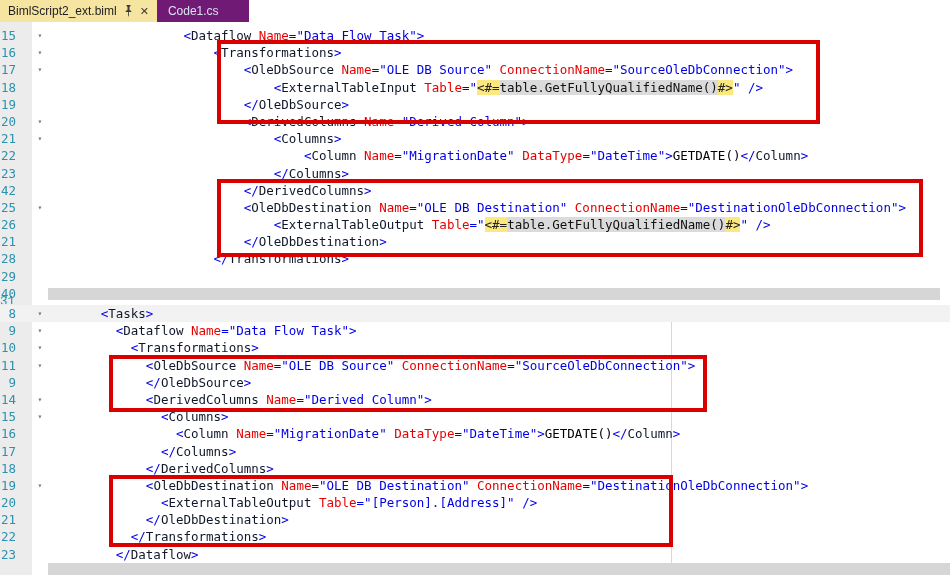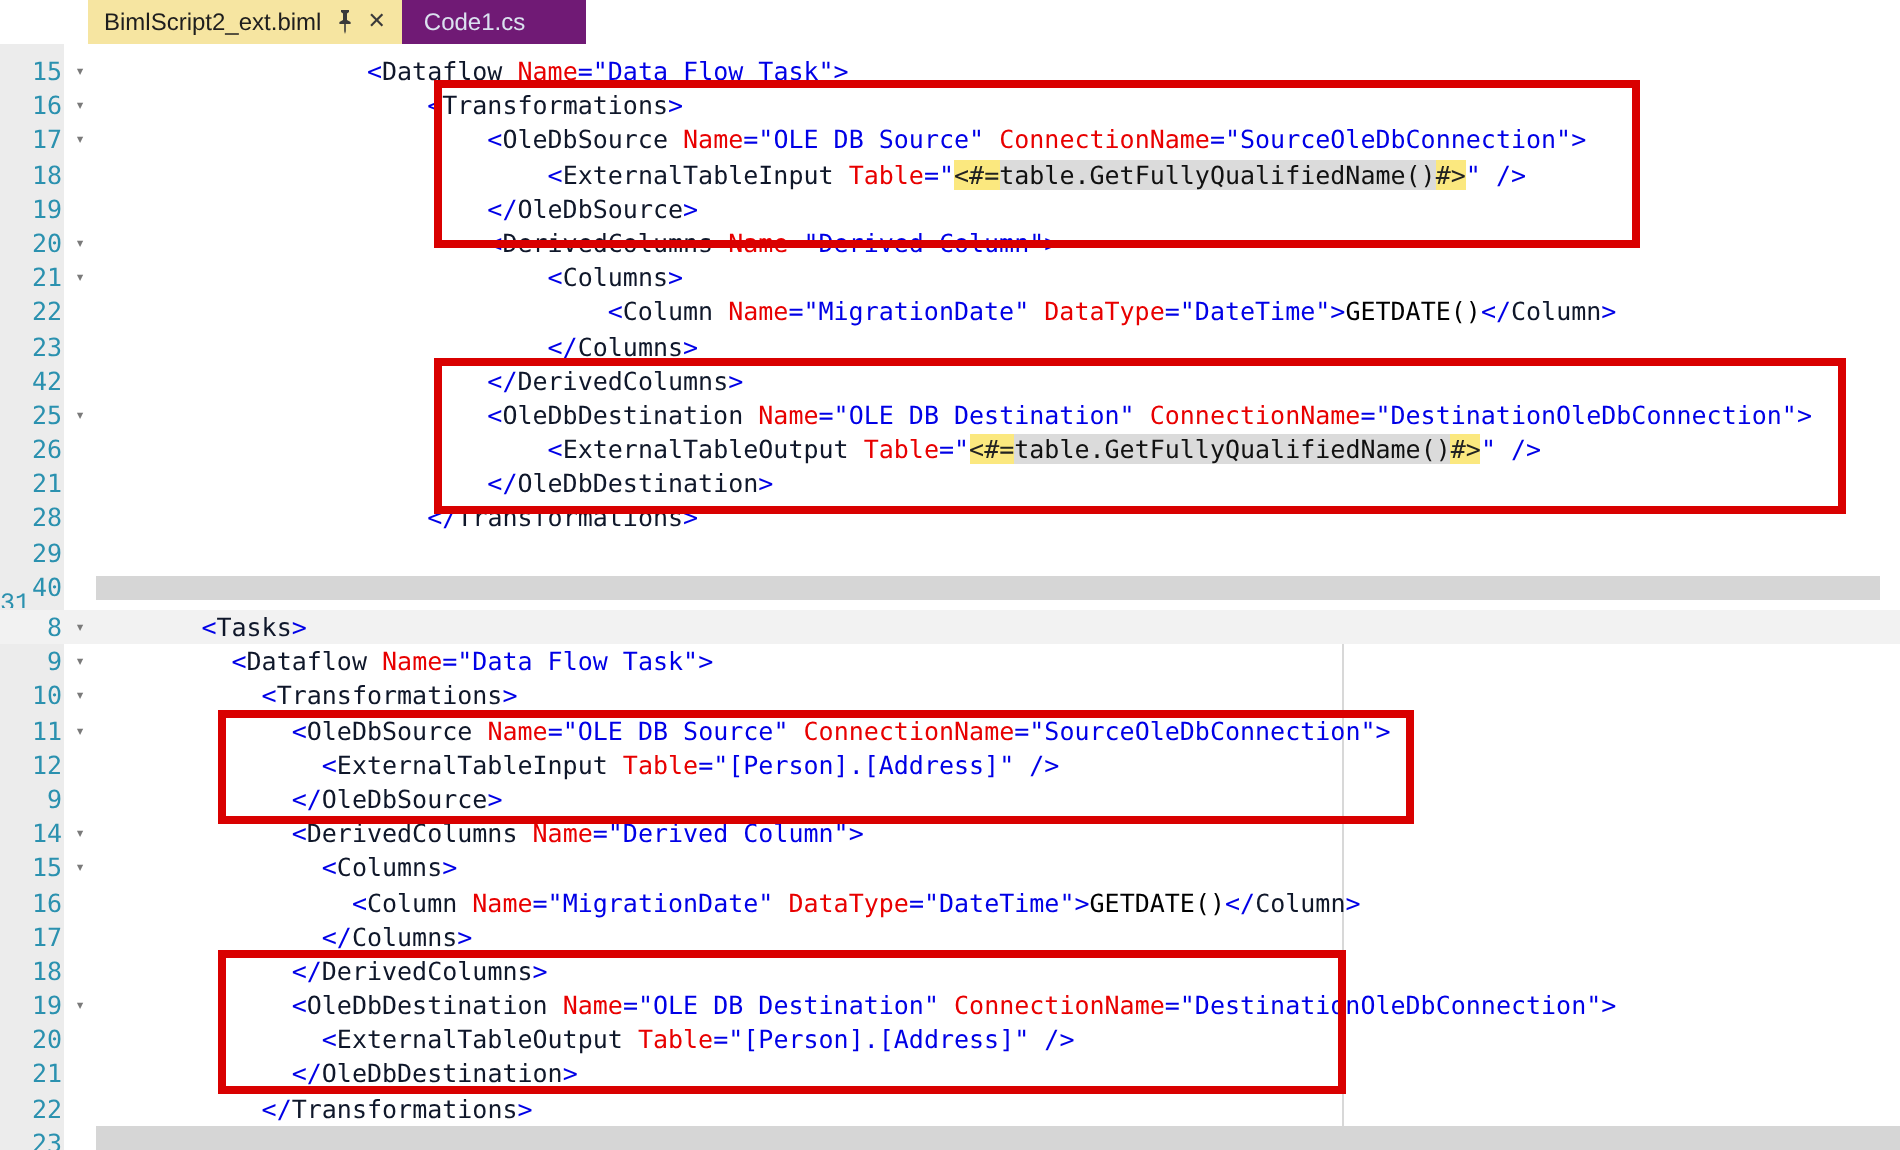--- a/index.html
+++ b/index.html
@@ -3,36 +3,36 @@
 <meta charset="utf-8">
 <style>
   html,body{margin:0;padding:0;}
   body{
     width:950px;height:575px;position:relative;overflow:hidden;
     background:#ffffff;
     font-family:"DejaVu Sans Mono","Liberation Mono",monospace;
     font-size:12.5px;
   }
   
-  .tabbar{position:absolute;left:0;top:0;right:0;height:22px;background:#ffffff;display:flex;z-index:6;padding-left:44px;}
+  .tabbar{position:absolute;left:0;top:0;right:0;height:22px;background:#ffffff;display:flex;z-index:6;}
   .tab{height:22px;display:flex;align-items:center;box-sizing:border-box;
        font-family:"Liberation Sans",sans-serif;font-size:12px;cursor:default;}
   .tab.active{background:#f6e5a1;color:#1e1e1e;padding:0 8px;gap:7px;}
   .tab.inactive{background:#701a75;color:#dbe2f0;padding:0 14px 0 11px;min-width:92px;}
   .tab .close{font-size:11px;color:#3a3a3a;line-height:22px;}
   .tab .pin{display:inline-flex;align-items:center;}
   
   .editor{position:absolute;left:0;top:22px;right:0;bottom:0;background:#fff;}
   .gutter-strip{position:absolute;left:0;top:0;width:32px;height:553px;background:#ececec;z-index:0;}
   .pane{position:absolute;left:0;right:0;z-index:1;}
   .pane-top{top:5px;}
   .pane-bottom{top:283px;}
   .row{display:flex;height:17.2px;line-height:17.2px;white-space:pre;}
   .row.hl{background:#f2f2f2;}
-  .ln{width:32px;flex:none;text-align:right;padding-right:1px;box-sizing:border-box;color:#2b91af;}
+  .ln{width:32px;flex:none;text-align:right;padding-right:16px;box-sizing:border-box;color:#2b91af;}
   .fold{width:16px;flex:none;color:#7a7a7a;font-size:8px;text-align:center;line-height:17.2px;}
   .code{white-space:pre;}
   
   .tk-d{color:#0000e6;} 
   .tk-e{color:#0f172a;} 
   .tk-a{color:#e80000;} 
   .tk-v{color:#0000e6;} 
   .tk-t{color:#000000;} 
   .tk-x{color:#222222;background:#fbe87f;} 
   .tk-c{color:#111111;background:#dbdbdb;} 
@@ -87,21 +87,20 @@
       <div class="row"><span class="ln">21</span><span class="fold"></span><span class="code">                          <span class="tk-d">&lt;/</span><span class="tk-e">OleDbDestination</span><span class="tk-d">&gt;</span></span></div>
       <div class="row"><span class="ln">28</span><span class="fold"></span><span class="code">                      <span class="tk-d">&lt;/</span><span class="tk-e">Transformations</span><span class="tk-d">&gt;</span></span></div>
       <div class="row"><span class="ln">29</span><span class="fold"></span></div>
       <div class="row"><span class="ln">40</span><span class="fold"></span><span class="code">              <span class="tk-d">&lt;/</span><span class="tk-e">Tasks</span><span class="tk-d">&gt;</span></span></div>
     </div>
   <div class="pane pane-bottom">
       <div class="row hl"><span class="ln">8</span><span class="fold">▾</span><span class="code">       <span class="tk-d">&lt;</span><span class="tk-e">Tasks</span><span class="tk-d">&gt;</span></span></div>
       <div class="row"><span class="ln">9</span><span class="fold">▾</span><span class="code">         <span class="tk-d">&lt;</span><span class="tk-e">Dataflow</span><span class="tk-p"> </span><span class="tk-a">Name</span><span class="tk-v">="Data Flow Task"</span><span class="tk-d">&gt;</span></span></div>
       <div class="row"><span class="ln">10</span><span class="fold">▾</span><span class="code">           <span class="tk-d">&lt;</span><span class="tk-e">Transformations</span><span class="tk-d">&gt;</span></span></div>
       <div class="row"><span class="ln">11</span><span class="fold">▾</span><span class="code">             <span class="tk-d">&lt;</span><span class="tk-e">OleDbSource</span><span class="tk-p"> </span><span class="tk-a">Name</span><span class="tk-v">="OLE DB Source"</span><span class="tk-p"> </span><span class="tk-a">ConnectionName</span><span class="tk-v">="SourceOleDbConnection"</span><span class="tk-d">&gt;</span></span></div>
-      <div class="row"><span class="ln">12</span><span class="fold"></span><span class="code">               <span class="tk-d">&lt;</span><span class="tk-e">ExternalTableInput</span><span class="tk-p"> </span><span class="tk-a">Table</span><span class="tk-v">="[Person].[Address]"</span><span class="tk-d"> /&gt;</span></span></div>
       <div class="row"><span class="ln">9</span><span class="fold"></span><span class="code">             <span class="tk-d">&lt;/</span><span class="tk-e">OleDbSource</span><span class="tk-d">&gt;</span></span></div>
       <div class="row"><span class="ln">14</span><span class="fold">▾</span><span class="code">             <span class="tk-d">&lt;</span><span class="tk-e">DerivedColumns</span><span class="tk-p"> </span><span class="tk-a">Name</span><span class="tk-v">="Derived Column"</span><span class="tk-d">&gt;</span></span></div>
       <div class="row"><span class="ln">15</span><span class="fold">▾</span><span class="code">               <span class="tk-d">&lt;</span><span class="tk-e">Columns</span><span class="tk-d">&gt;</span></span></div>
       <div class="row"><span class="ln">16</span><span class="fold"></span><span class="code">                 <span class="tk-d">&lt;</span><span class="tk-e">Column</span><span class="tk-p"> </span><span class="tk-a">Name</span><span class="tk-v">="MigrationDate"</span><span class="tk-p"> </span><span class="tk-a">DataType</span><span class="tk-v">="DateTime"</span><span class="tk-d">&gt;</span><span class="tk-t">GETDATE()</span><span class="tk-d">&lt;/</span><span class="tk-e">Column</span><span class="tk-d">&gt;</span></span></div>
       <div class="row"><span class="ln">17</span><span class="fold"></span><span class="code">               <span class="tk-d">&lt;/</span><span class="tk-e">Columns</span><span class="tk-d">&gt;</span></span></div>
       <div class="row"><span class="ln">18</span><span class="fold"></span><span class="code">             <span class="tk-d">&lt;/</span><span class="tk-e">DerivedColumns</span><span class="tk-d">&gt;</span></span></div>
       <div class="row"><span class="ln">19</span><span class="fold">▾</span><span class="code">             <span class="tk-d">&lt;</span><span class="tk-e">OleDbDestination</span><span class="tk-p"> </span><span class="tk-a">Name</span><span class="tk-v">="OLE DB Destination"</span><span class="tk-p"> </span><span class="tk-a">ConnectionName</span><span class="tk-v">="DestinationOleDbConnection"</span><span class="tk-d">&gt;</span></span></div>
       <div class="row"><span class="ln">20</span><span class="fold"></span><span class="code">               <span class="tk-d">&lt;</span><span class="tk-e">ExternalTableOutput</span><span class="tk-p"> </span><span class="tk-a">Table</span><span class="tk-v">="[Person].[Address]"</span><span class="tk-d"> /&gt;</span></span></div>
       <div class="row"><span class="ln">21</span><span class="fold"></span><span class="code">             <span class="tk-d">&lt;/</span><span class="tk-e">OleDbDestination</span><span class="tk-d">&gt;</span></span></div>
       <div class="row"><span class="ln">22</span><span class="fold"></span><span class="code">           <span class="tk-d">&lt;/</span><span class="tk-e">Transformations</span><span class="tk-d">&gt;</span></span></div>

